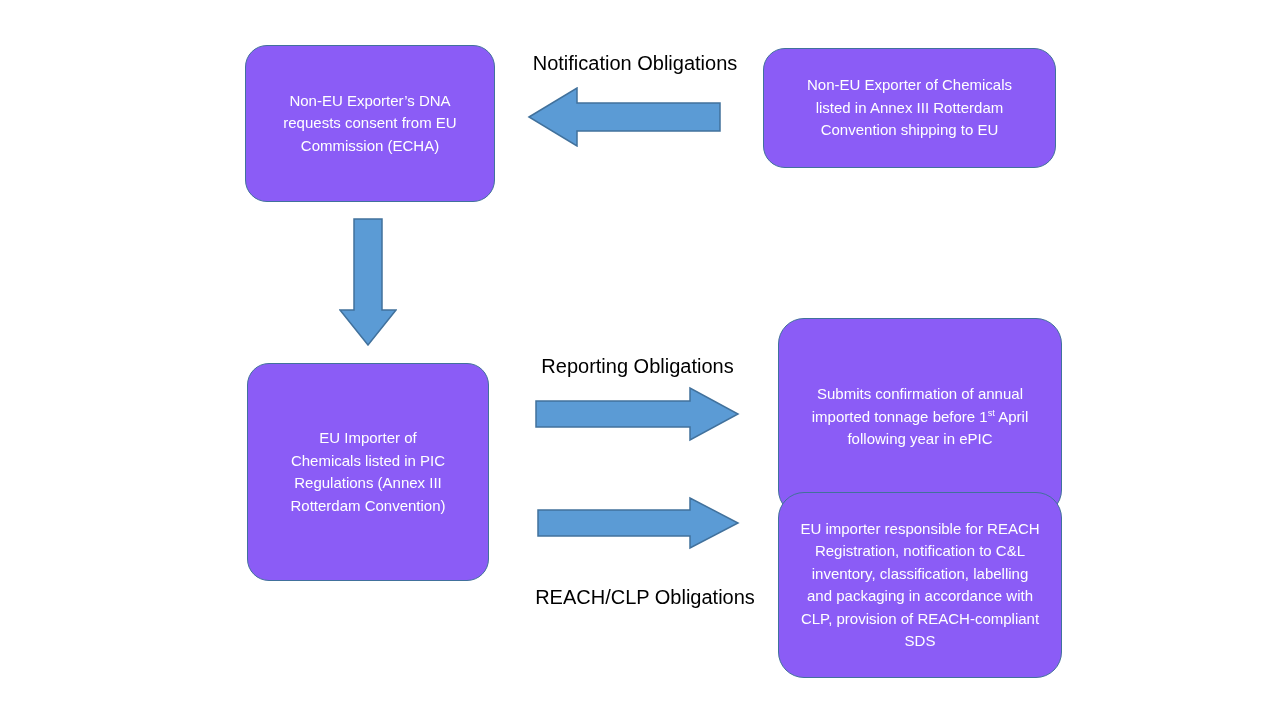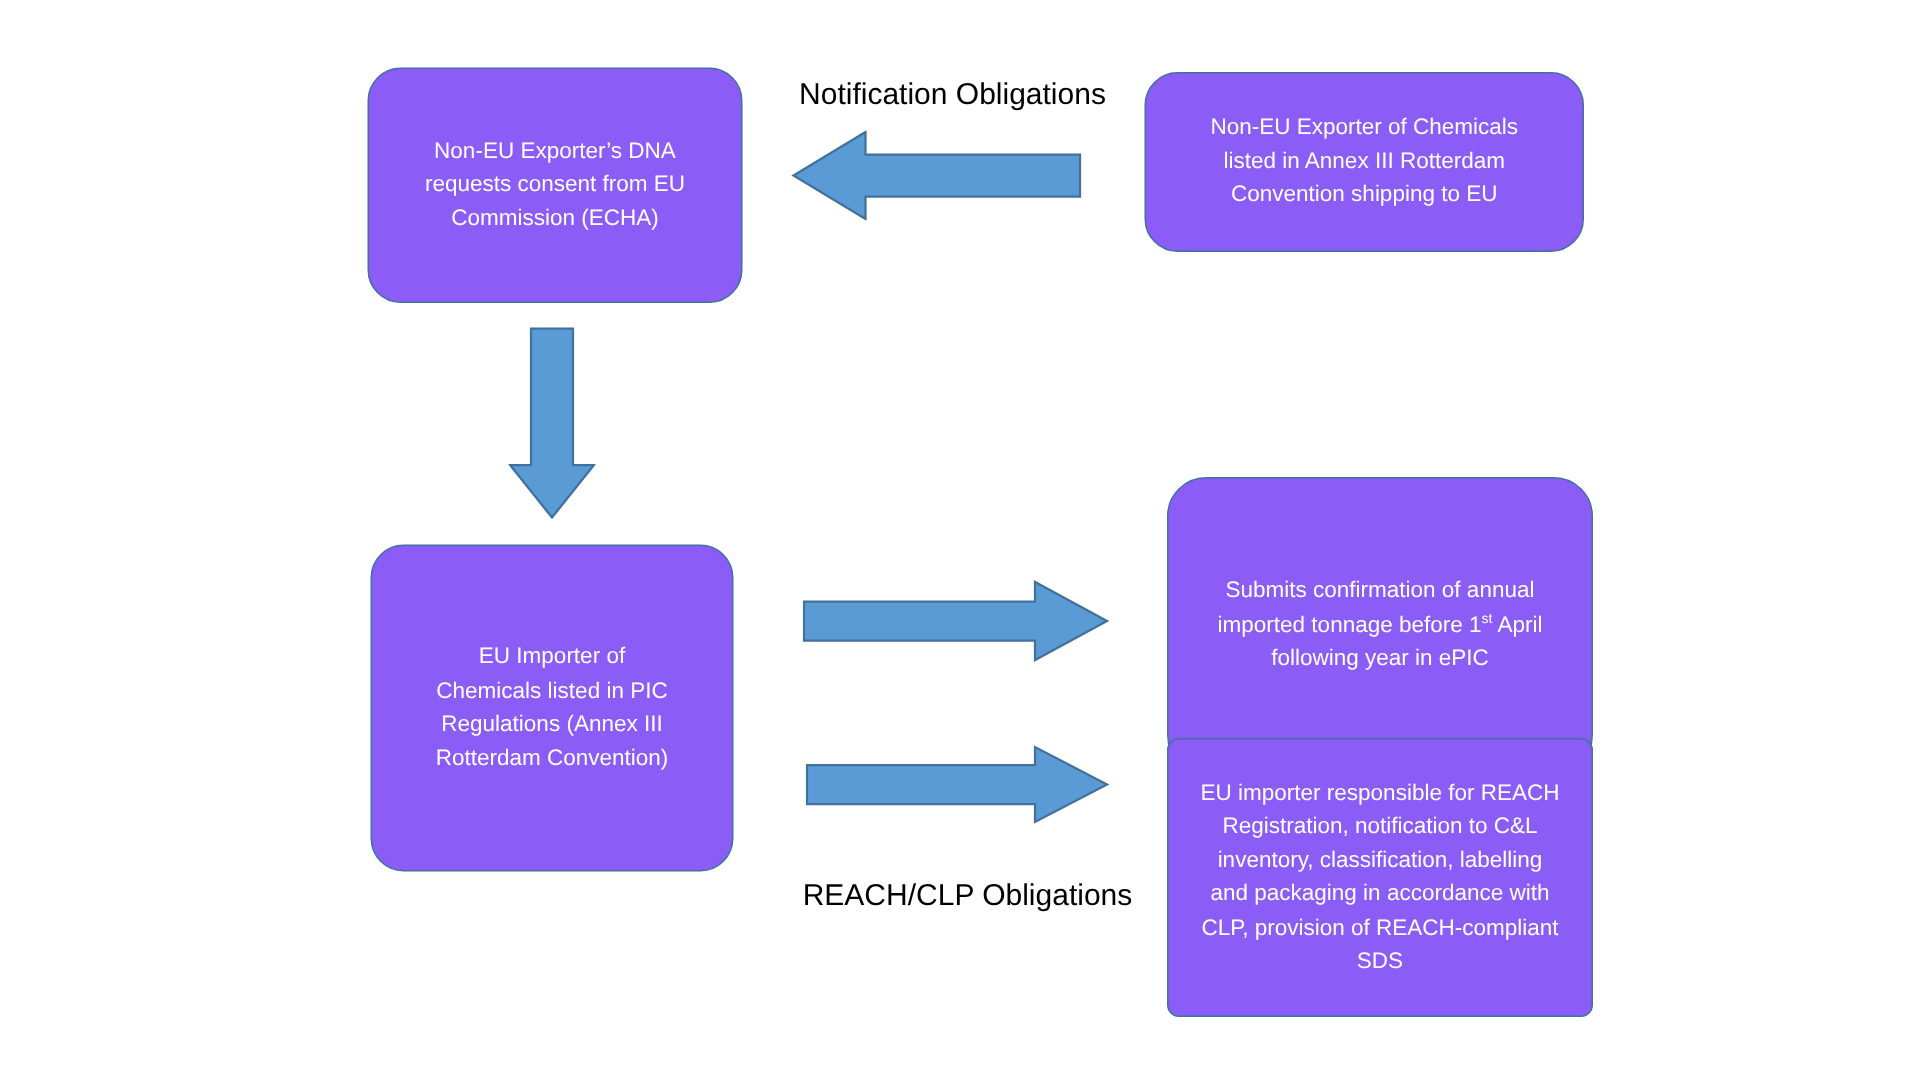--- a/index.html
+++ b/index.html
@@ -58,21 +58,21 @@
   #label-notification      { left: 495px; top: 52px;  width: 280px; }
   #arrow-left-notification { left: 527px; top: 87px;  width: 195px; height: 60px; }
   #box-exporter-chemicals  { left: 763px; top: 48px;  width: 293px; height: 120px; padding: 0 28px; }
   #arrow-down-flow         { left: 339px; top: 218px; width: 58px;  height: 128px; }
   #box-eu-importer         { left: 247px; top: 363px; width: 242px; height: 218px; padding: 0 40px; }
   #label-reporting         { left: 500px; top: 355px; width: 275px; }
   #arrow-right-reporting   { left: 535px; top: 386px; width: 205px; height: 56px; }
   #box-tonnage             { left: 778px; top: 318px; width: 284px; height: 198px; padding: 12px 28px; border-radius: 26px; }
   #arrow-right-reach       { left: 537px; top: 496px; width: 203px; height: 54px; }
   #label-reach-clp         { left: 505px; top: 586px; width: 280px; }
-  #box-reach-clp           { left: 778px; top: 492px; width: 284px; height: 186px; padding: 0 20px; border-radius: 8px; }
+  #box-reach-clp           { left: 778px; top: 492px; width: 284px; height: 186px; padding: 0 20px; border-radius: 26px; }
 </style>
 </head>
 <body>
 
 <div class="canvas">
 
   <div class="flow-box" id="box-exporter-dna">
     <span class="box-text">Non-EU Exporter’s DNA requests consent from EU Commission (ECHA)</span>
   </div>
 
@@ -87,20 +87,21 @@
   </div>
 
   <svg class="flow-arrow" id="arrow-down-flow" viewBox="0 0 58 128" preserveAspectRatio="none">
     <polygon points="15,1 43,1 43,92 57,92 29,127 1,92 15,92"></polygon>
   </svg>
 
   <div class="flow-box" id="box-eu-importer">
     <span class="box-text">EU Importer of Chemicals listed in PIC Regulations (Annex III Rotterdam Convention)</span>
   </div>
 
+  <div class="flow-label" id="label-reporting">Reporting Obligations</div>
 
   <svg class="flow-arrow" id="arrow-right-reporting" viewBox="0 0 205 56" preserveAspectRatio="none">
     <polygon points="1,15 155,15 155,2 203,28 155,54 155,41 1,41"></polygon>
   </svg>
 
   <div class="flow-box" id="box-tonnage">
     <span class="box-text"><span>Submits confirmation of annual imported tonnage before 1</span><sup>st</sup><span> April following year in ePIC</span></span>
   </div>
 
   <svg class="flow-arrow" id="arrow-right-reach" viewBox="0 0 203 54" preserveAspectRatio="none">

